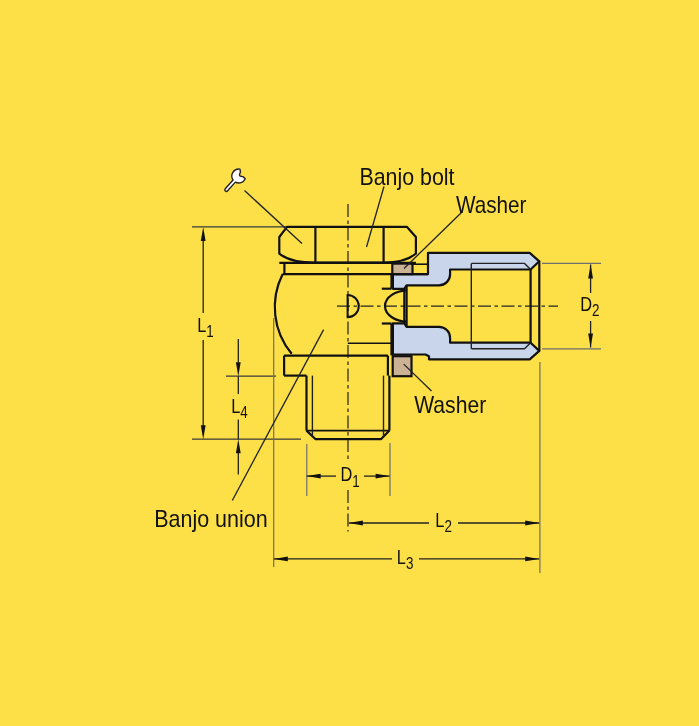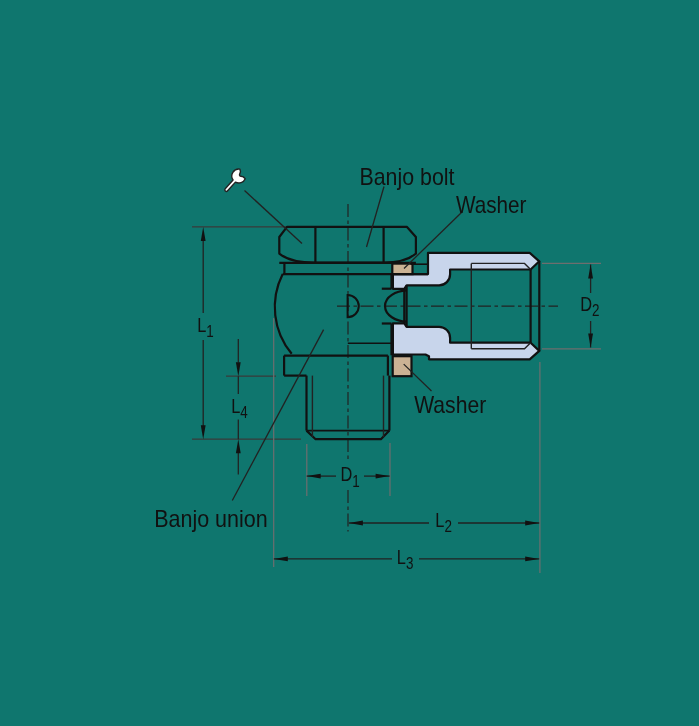--- a/index.html
+++ b/index.html
@@ -1,16 +1,16 @@
 <!DOCTYPE html>
 <html><head>
 <meta charset="utf-8">
 <style>
   html,body{margin:0;padding:0;background:#fff;}
-  #page{position:relative;width:699px;height:726px;background:#0f766e;overflow:hidden;}
+  #page{position:relative;width:699px;height:726px;background:#fde047;overflow:hidden;}
   svg{position:absolute;left:0;top:0;}
   text{font-family:"Liberation Sans",sans-serif;fill:#111;}
 </style>
 </head>
 <body>
 <div id="page">
 <svg width="699" height="726" viewBox="0 0 699 726">
 
 <g stroke="#3a3a3a" stroke-width="1.2" fill="none">
   <path d="M192,226.9 H288"></path>

